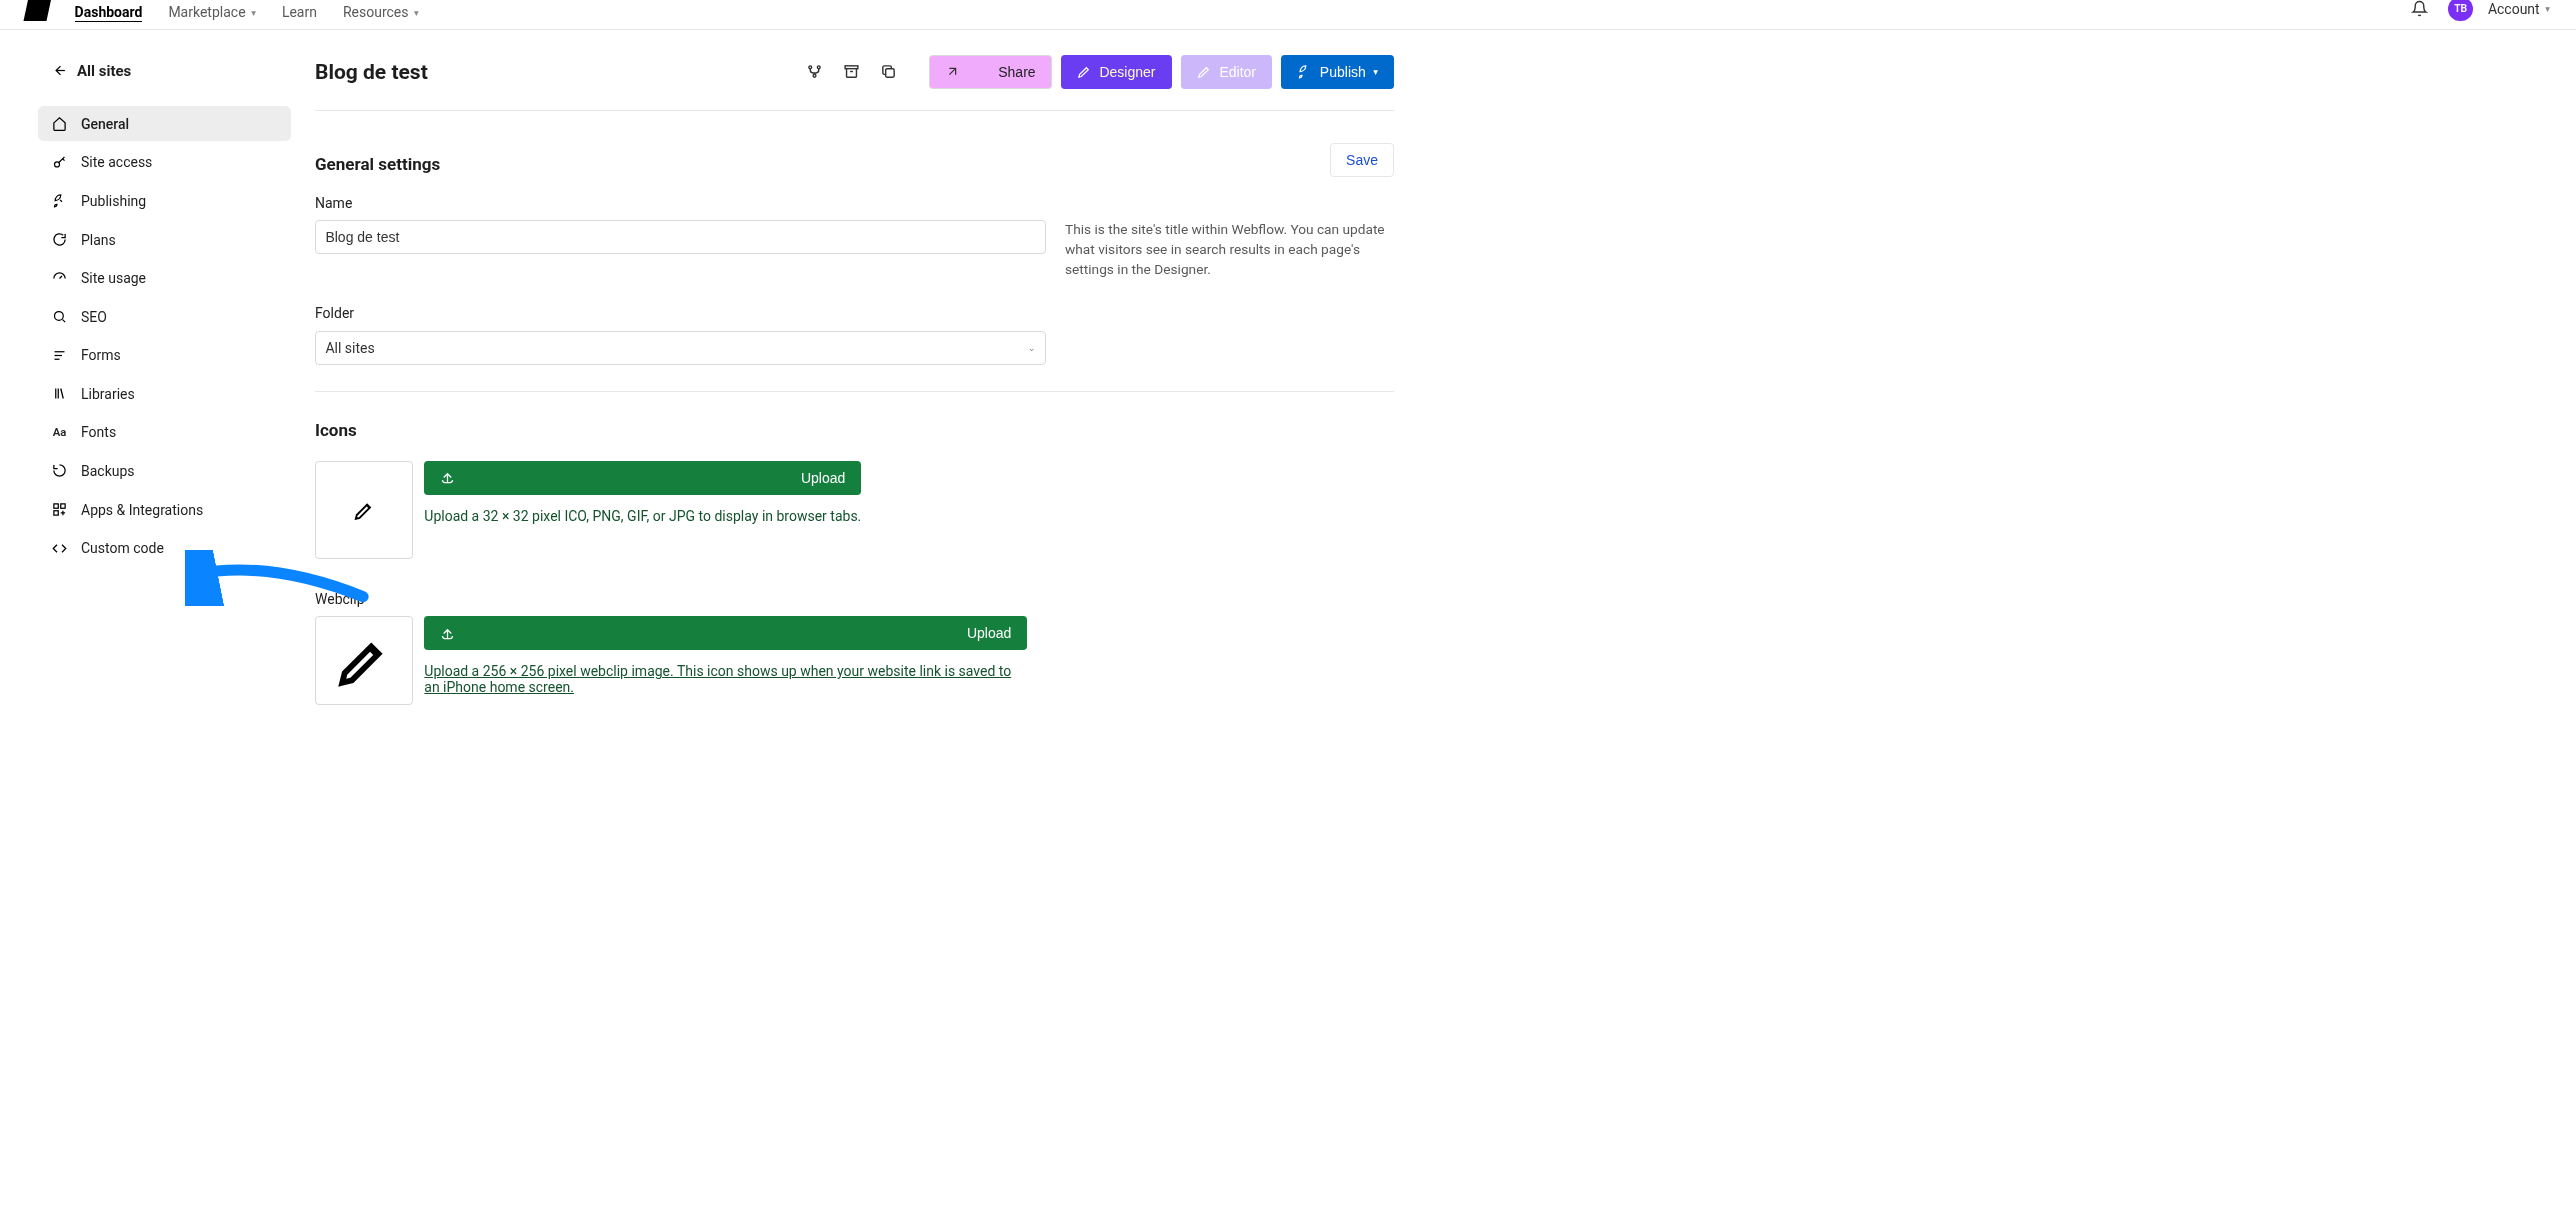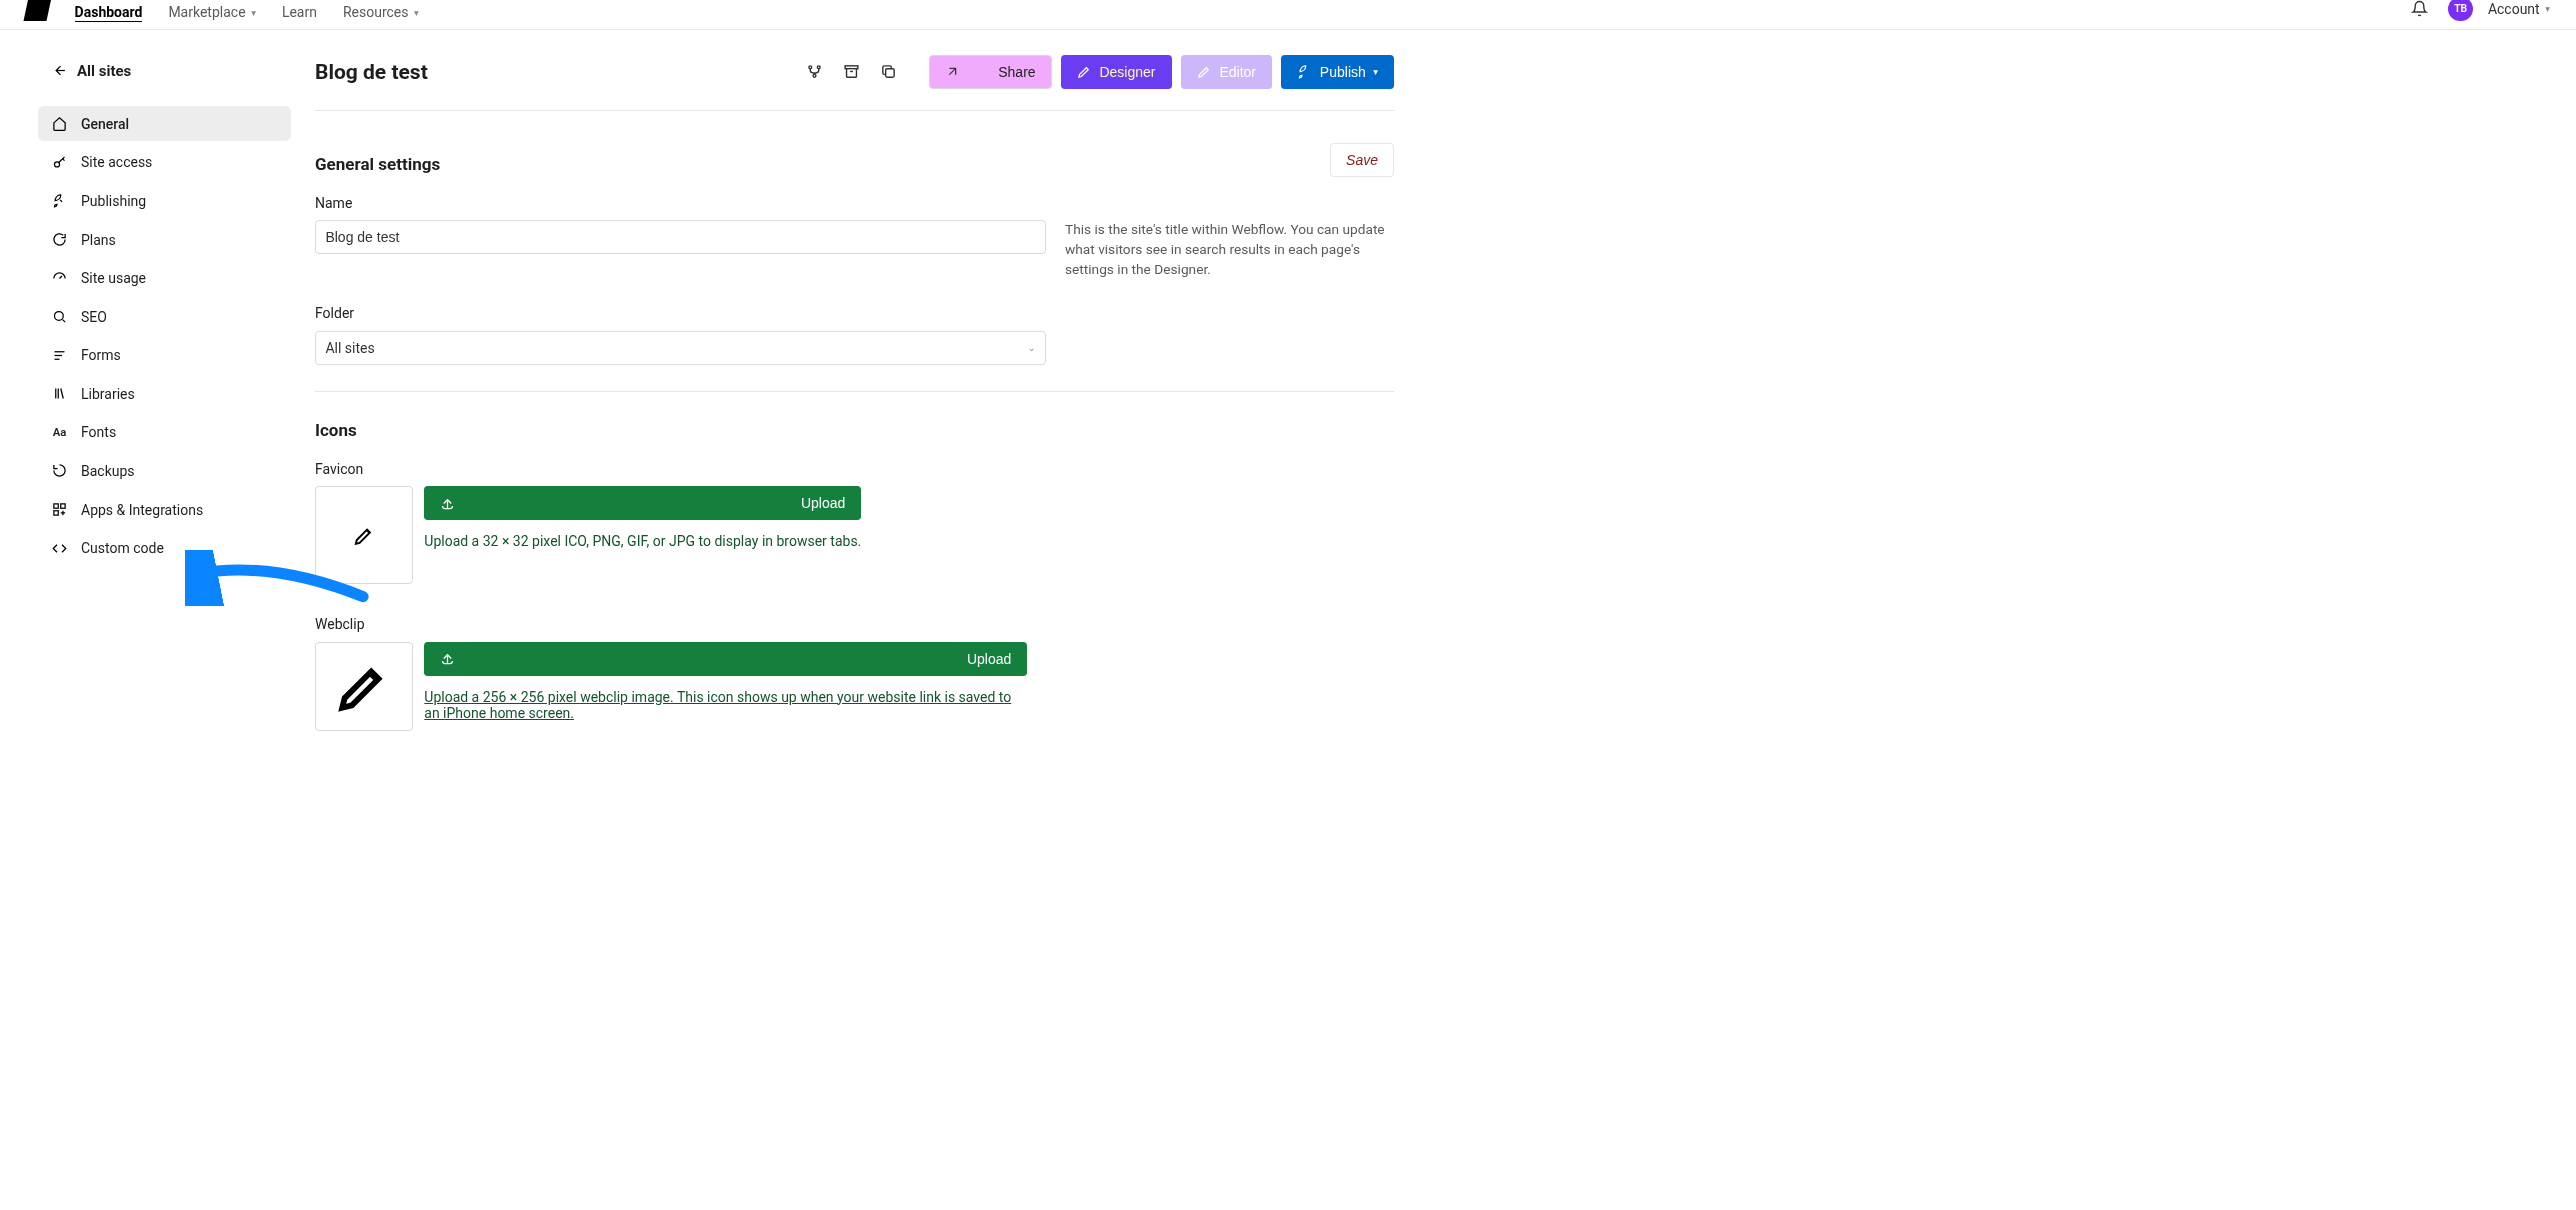--- a/index.html
+++ b/index.html
@@ -105,21 +105,21 @@
     border: 0.9px solid transparent;
     font-size: 14px;
     cursor: pointer;
     font-weight: 500;
   }
   .btn-outline { background: #f0abfc; border-color: #d9d9d9; color: #222; gap: 38px; }
   .btn-primary { background: #6a3df2; color: #fef9c3; }
   .btn-editor  { background: #cbb7f9; color: #fff; }
   .btn-publish { background: #006acc; color: #fff; }
   .btn-blue    { background: #15803d; color: #fff; justify-content: space-between; }
-  .btn-disabled{ background: #fff; border: 0.9px solid #e6e6e6; color: #7f1d1d; cursor: default; font-style: italic; }
+  .btn-disabled{ background: #fff; border: 0.9px solid #e6e6e6; color: #1d4ed8; cursor: default; }
 
   .section-title {
     font-size: 17px; font-weight: 700; margin: 28px 0 21px 0;
   }
   .row { display: flex; align-items: center; justify-content: space-between; }
   .save-row { margin-top: 15px; }
 
   .field-group { margin-bottom: 26px; }
   .field-label { font-size: 14px; color: #222; margin-bottom: 9.4px; }
   .field-row { display: flex; gap: 19px; align-items: flex-start; }
@@ -421,21 +421,20 @@
       </div>
     </div>
 
     <div class="divider"></div>
 
     <div class="section-title">Icons</div>
 
     <div class="icons-group">
 
       <div class="field-group">
-        <div class="field-label">Favicon</div>
         <div class="icon-block">
           <div class="icon-preview">
             <svg width="22.6" height="22.6" viewBox="0 0 24 24" fill="none" stroke="#000" stroke-width="2">
                 <path d="M3 21l4-1 11-11-3-3L4 17l-1 4z"></path>
                 <path d="M14 6l4 4"></path>
               </svg>
           </div>
           <div class="icon-side">
             <button class="btn btn-blue">
               <svg width="15" height="15" viewBox="0 0 24 24" fill="none" stroke="#fff" stroke-width="2">

